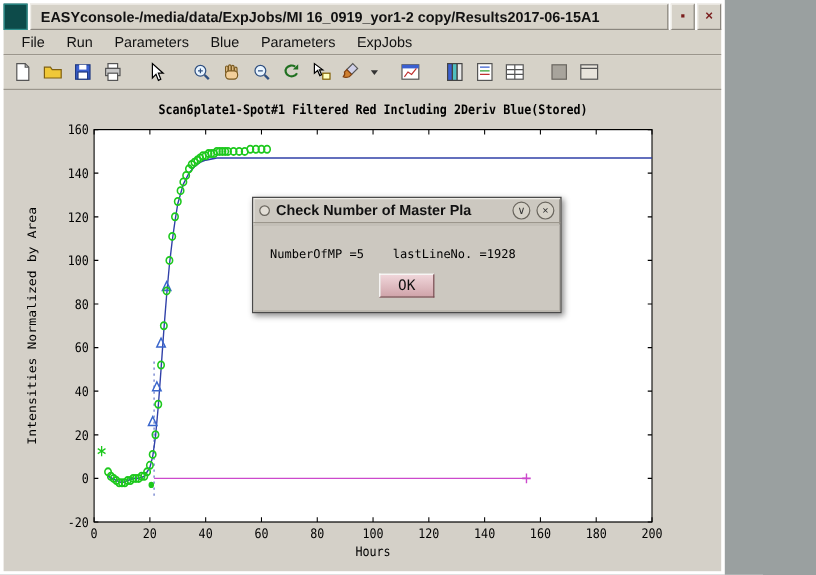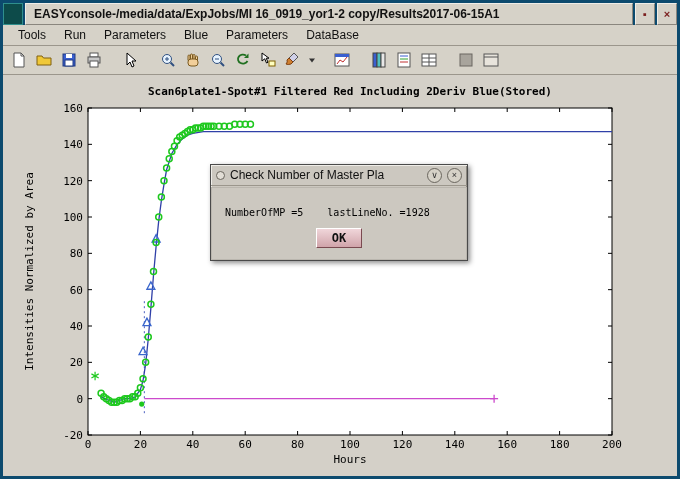--- a/index.html
+++ b/index.html
@@ -1,19 +1,19 @@
 <!DOCTYPE html>
 <html><head>
 <meta charset="utf-8">
 <style>
   * { margin:0; padding:0; box-sizing:border-box; }
   html,body { width:680px; height:479px; }
   body { font-family:"Liberation Sans", sans-serif; background:#9aa0a0; }
 
-  .window { width:680px; height:479px; background:#0c4a6e; padding:3px; display:flex; flex-direction:column; }
+  .window { width:604px; height:479px; background:#ffffff; padding:3px; display:flex; flex-direction:column; }
 
   .titlebar { height:22px; display:flex; align-items:stretch; gap:2px; }
   .win-icon { width:20px; background:#0d4b4a; border:1px solid #2f8f8d; }
   .title-text { flex:1; background:#d6d2c8; display:flex; align-items:center; padding-left:8px;
                 font-weight:bold; font-size:12px; color:#111; white-space:nowrap; overflow:hidden;
                 border:1px solid #efede8; border-right-color:#8a867e; border-bottom-color:#8a867e; }
   .win-btn { width:20px; background:#d6d2c8; display:flex; align-items:center; justify-content:center;
              color:#7a1d1d; font-weight:bold; font-size:11px; cursor:default;
              border:1px solid #efede8; border-right-color:#8a867e; border-bottom-color:#8a867e; }
 
@@ -30,56 +30,56 @@
 
   .plot-area { flex:1; position:relative; background:#d4d0c8; overflow:hidden; }
   #chart-svg { position:absolute; left:0; top:0; width:100%; height:100%; }
 
   .dialog { position:absolute; left:207px; top:89px; width:258px; height:97px; background:#ccc8c0;
             border:1px solid #4a4a4a;
             box-shadow:2px 2px 5px rgba(0,0,0,0.45), inset 1px 1px 0 #efede8, inset -1px -1px 0 #8a867e; }
   .dialog-titlebar { height:21px; display:flex; align-items:center; padding:0 5px; gap:5px;
                      border-bottom:1px solid #9b968c; }
   .dlg-icon { width:9px; height:9px; border:1px solid #6a665e; border-radius:50%; background:#e2ded6; flex:0 0 auto; }
-  .dlg-title { flex:1; font-weight:normal; font-size:12px; color:#111; white-space:nowrap; overflow:hidden; }
+  .dlg-title { flex:1; font-weight:bold; font-size:12px; color:#111; white-space:nowrap; overflow:hidden; }
   .dlg-btn { width:15px; height:15px; flex:0 0 auto; border:1px solid #6a665e; border-radius:50%;
              background:#d6d2c8; display:flex; align-items:center; justify-content:center;
              font-size:9px; line-height:1; color:#333; cursor:default; }
   .dialog-body { position:absolute; left:0; right:0; top:22px; bottom:0;
                  box-shadow:inset 0 0 0 1px #bab6ae; }
   .dialog-message { position:absolute; left:14px; top:20px; font-family:"DejaVu Sans Mono", monospace;
                     font-size:10px; color:#000; white-space:pre; }
   .ok-btn { position:absolute; left:50%; transform:translateX(-50%); bottom:12px; width:46px; height:20px;
             background:linear-gradient(#f0d6da,#d0a4aa); color:#111; font-size:12px;
             font-family:"DejaVu Sans Mono", monospace;
-            border:1px solid #7a4a50; border-top-color:#ffffff; border-left-color:#ffffff; cursor:default;font-weight:bold; }
+            border:1px solid #7a4a50; border-top-color:#ffffff; border-left-color:#ffffff; cursor:default; }
 </style>
 </head>
 <body>
 
 <div class="window">
 
   <div class="titlebar">
     <div class="win-icon"></div>
     <div class="title-text">EASYconsole-/media/data/ExpJobs/MI 16_0919_yor1-2 copy/Results2017-06-15A1</div>
     <div class="win-btn">
         <span>▪</span>
       </div>
     <div class="win-btn">
         <span>×</span>
       </div>
   </div>
 
   <div class="menubar">
-    <span class="menu-item">Tools</span>
+    <span class="menu-item">File</span>
     <span class="menu-item">Run</span>
     <span class="menu-item">Parameters</span>
     <span class="menu-item">Blue</span>
     <span class="menu-item">Parameters</span>
-    <span class="menu-item">DataBase</span>
+    <span class="menu-item">ExpJobs</span>
   </div>
 
   <div class="toolbar">
     <button class="tb">
       <svg width="18" height="18">
           <path d="M4 2 h7 l3 3 v11 h-10 z" fill="#ffffff" stroke="#555"></path>
           <path d="M11 2 v3 h3" fill="none" stroke="#555"></path>
         </svg>
     </button>
     <button class="tb">

